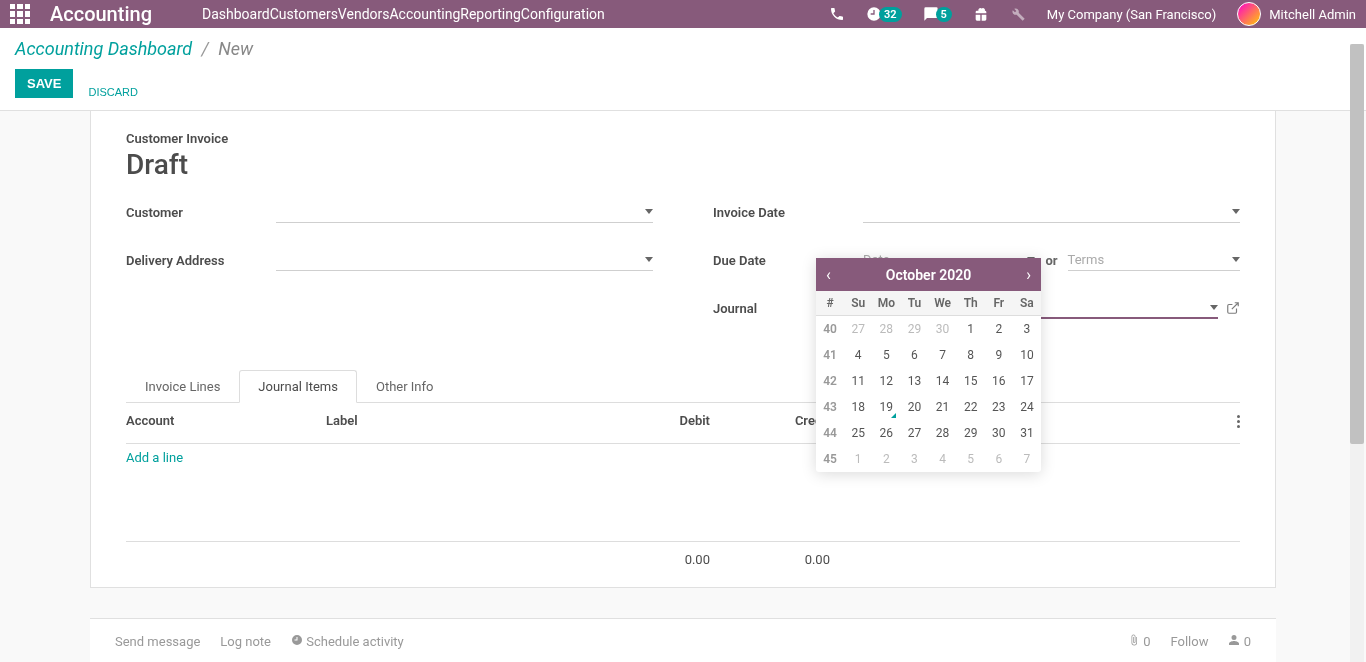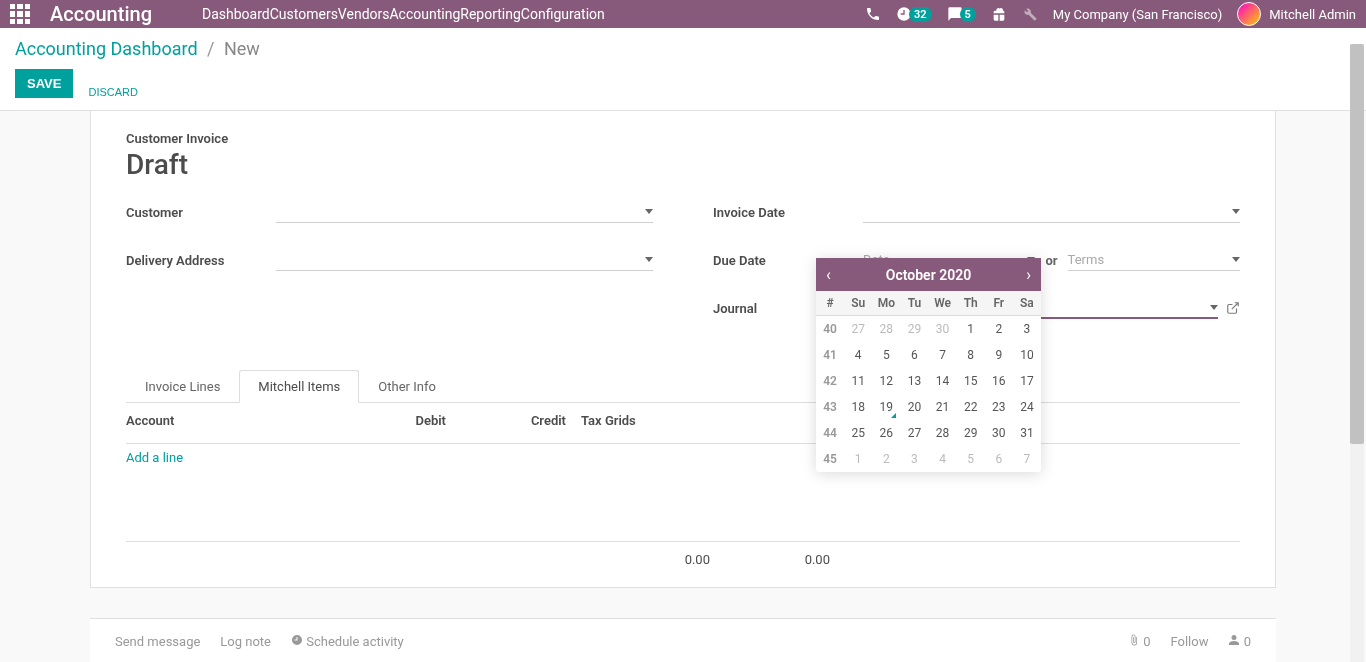--- a/index.html
+++ b/index.html
@@ -3,28 +3,28 @@
 <meta charset="utf-8">
 <style>
 * { box-sizing: border-box; margin: 0; padding: 0; }
 body { font-family: -apple-system, BlinkMacSystemFont, "Segoe UI", Roboto, "Helvetica Neue", sans-serif; font-size: 13px; color: #4c4c4c; background: #f9f9f9; }
 .navbar { background: #875a7b; height: 28px; display: flex; align-items: center; color: #fff; padding: 0 10px; }
 .navbar .apps-icon { width: 20px; height: 20px; margin-right: 20px; cursor: pointer; display: grid; grid-template-columns: repeat(3,1fr); grid-template-rows: repeat(3,1fr); gap: 2px; }
 .navbar .apps-icon span { background: #fff; }
 .navbar .brand { font-size: 20px; font-weight: 500; margin-right: 50px; }
 .navbar .menu { display: flex; flex: 1; }
 .navbar .menu a { color: #fff; text-decoration: none; font-size: 14px; }
-.navbar .right { display: flex; align-items: center; gap: 15px; }
+.navbar .right { display: flex; align-items: center; gap: 21px; }
 .navbar .badge-wrap { position: relative; display: flex; align-items: center; }
 .navbar .badge { background: #00a09d; color: #fff; border-radius: 8px; font-size: 11px; padding: 1px 5px; font-weight: 600; margin-left: -3px; }
 .navbar .icon { width: 16px; height: 16px; fill: #fff; }
 .navbar .user { display: flex; align-items: center; gap: 8px; }
 .navbar .avatar { width: 24px; height: 24px; border-radius: 50%; background: linear-gradient(135deg,#f0c,#fc0); border: 1px solid #fff; }
 .control-panel { background: #fff; border-bottom: 1px solid #e0e0e0; padding: 10px 15px 12px; }
-.breadcrumb { font-size: 18px; margin-bottom: 10px; }
+.breadcrumb { font-size: 18px; margin-bottom: 10px; font-style: italic; }
 .breadcrumb .link { color: #00a09d; cursor: pointer; }
 .breadcrumb .sep { color: #999; margin: 0 5px; }
 .breadcrumb .current { color: #888; }
 .cp-actions { display: flex; gap: 15px; align-items: flex-end; }
 .btn-primary { background: #00a09d; color: #fff; border: none; padding: 7px 12px; font-weight: 600; font-size: 13px; cursor: pointer; }
 .btn-link { color: #00a09d; font-weight: 500; font-size: 11px; cursor: pointer; background: none; border: none; text-transform: uppercase; }
 .content { padding: 0 90px; position: relative; }
 .sheet { background: #fff; border: 1px solid #e0e0e0; padding: 20px 35px; min-height: 450px; margin-top: -1px; }
 .oe-title { margin-bottom: 20px; }
 .subtitle-label { font-weight: 600; color: #4c4c4c; font-size: 13px; }
@@ -193,26 +193,27 @@
             </div>
           <svg class="ext-link" width="14" height="14" viewBox="0 0 24 24" fill="none" stroke="currentColor" stroke-width="2">
               <path d="M18 13v6a2 2 0 01-2 2H5a2 2 0 01-2-2V8a2 2 0 012-2h6M15 3h6v6M10 14L21 3"></path>
             </svg>
         </div>
       </div>
     </div>
 
     <div class="tabs">
       <div class="tab">Invoice Lines</div>
-      <div class="tab active">Mitchell Items</div>
+      <div class="tab active">Journal Items</div>
       <div class="tab">Other Info</div>
     </div>
 
     <div class="table-header">
       <div class="col-account">Account</div>
+      <div class="col-label">Label</div>
       <div class="col-debit">Debit</div>
       <div class="col-credit">Credit</div>
       <div class="col-tax">Tax Grids</div>
       <div class="col-kebab"><div class="kebab"><span></span><span></span><span></span></div></div>
     </div>
     <div class="add-line">Add a line</div>
 
     <div class="table-footer">
       <div class="col-account"></div>
       <div class="col-label"></div>

